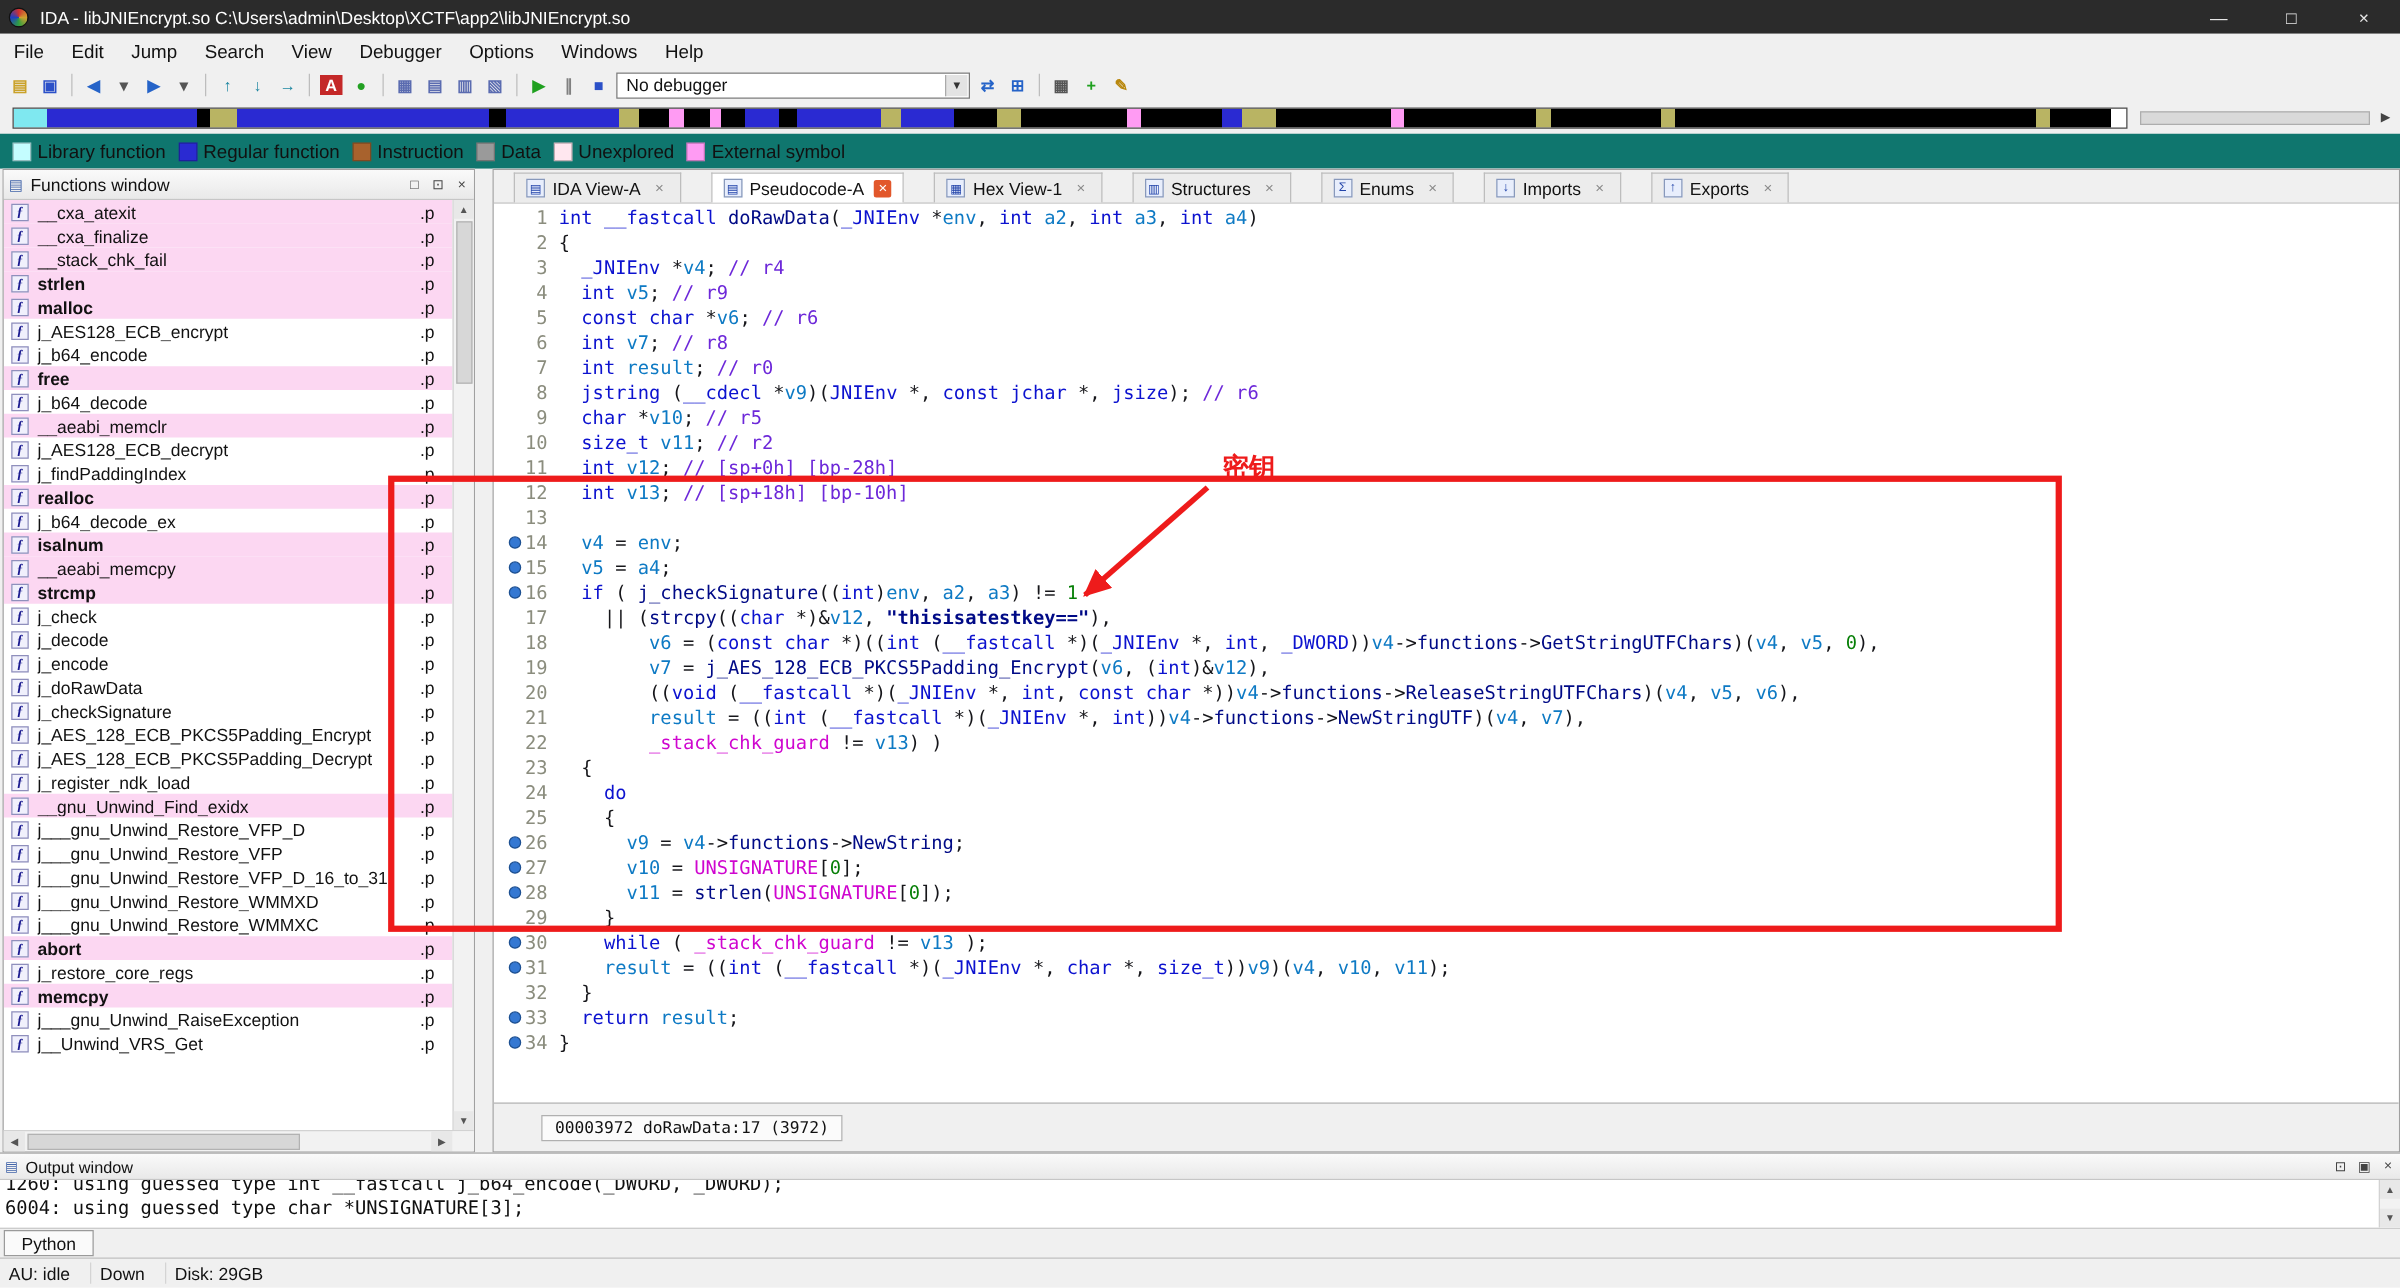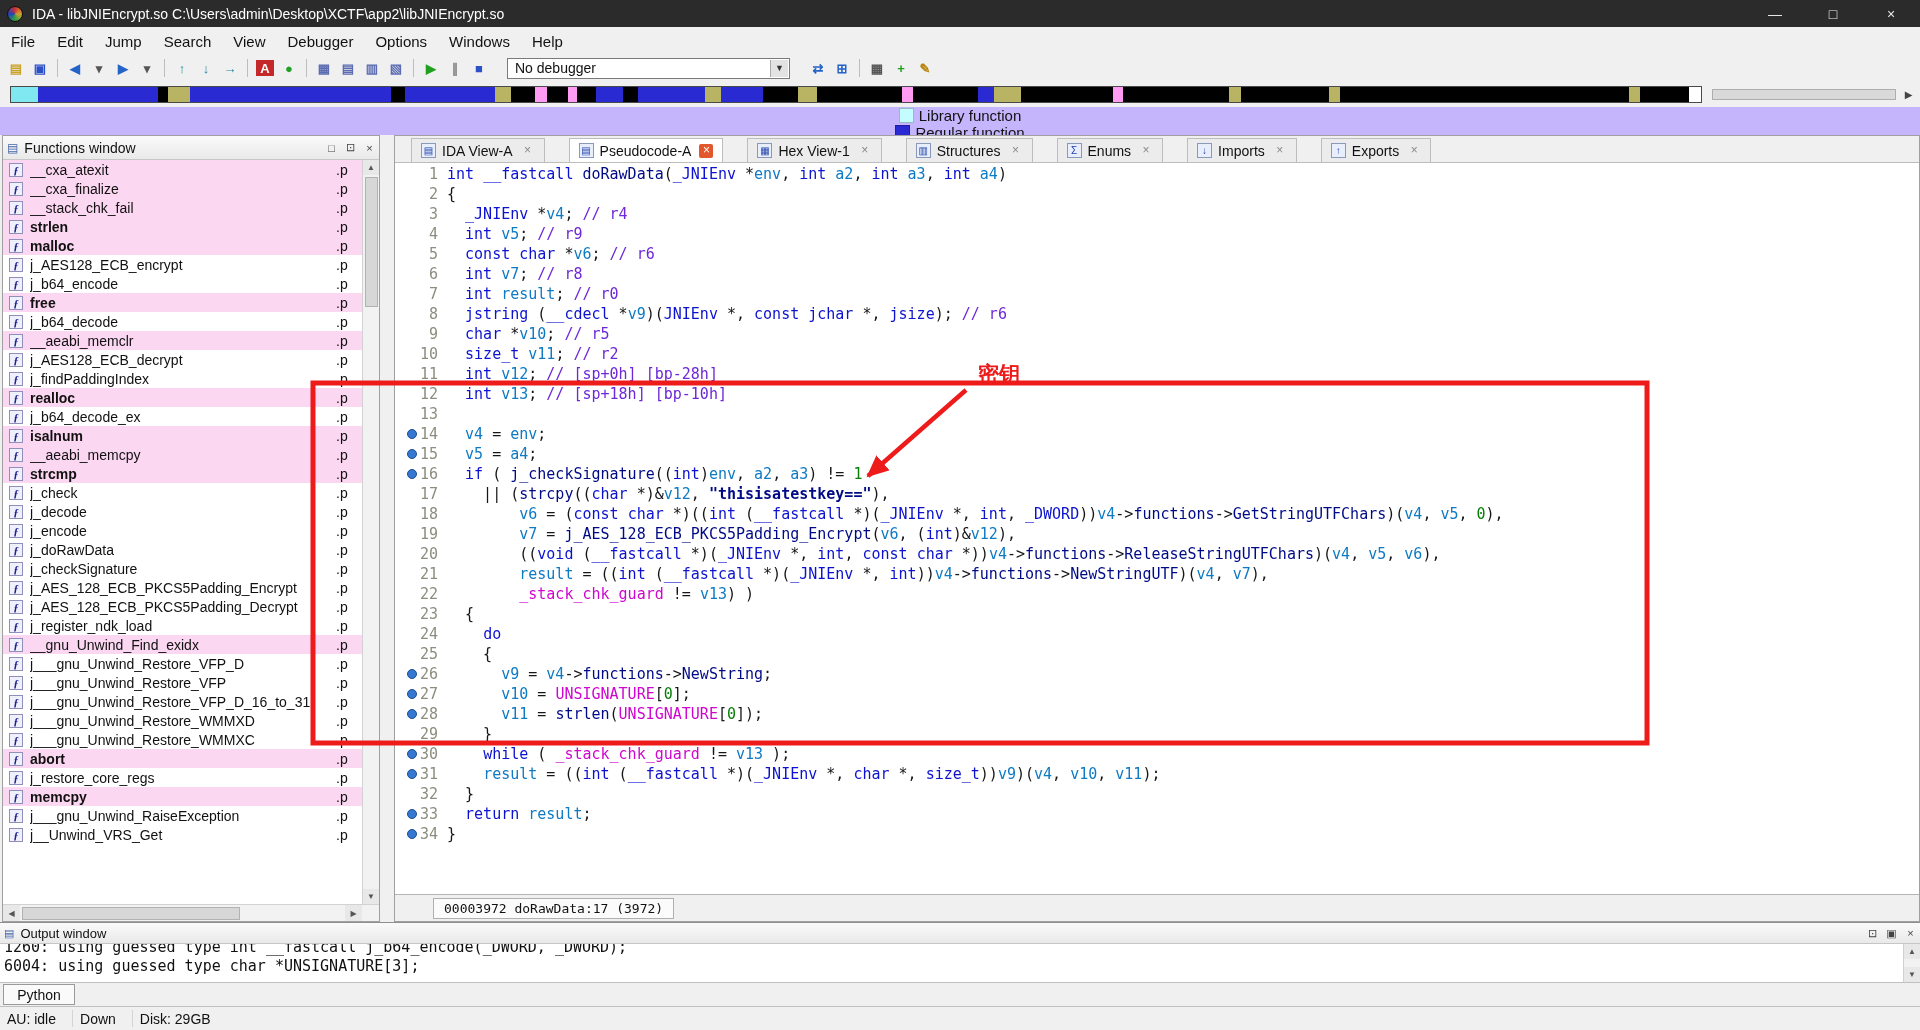--- a/index.html
+++ b/index.html
@@ -15,41 +15,41 @@
   .win-btn { width:58px; height:100%; display:flex; align-items:center; justify-content:center; color:#e6e6e6; font-size:14px; }
 
   
   .menubar { height:28px; display:flex; align-items:center; font-size:15px; background:#f0f0f0; }
   .menu-item { padding:0 11px; height:100%; display:flex; align-items:center; }
 
   
   .toolbar { height:26px; display:flex; align-items:center; background:#f0f0f0; padding-left:4px; }
   .tb-icon { min-width:24px; height:21px; display:flex; align-items:center; justify-content:center; font-size:13px; font-weight:bold; }
   .tb-sep { width:1px; height:18px; background:#bdbdbd; margin:0 5px; }
-  .combo { width:283px; height:21px; background:#fff; border:1px solid #7a7a7a; display:flex; align-items:center; font-size:14px; font-weight:normal; padding-left:7px; position:relative; margin:0 16px; }
+  .combo { width:283px; height:21px; background:#fff; border:1px solid #7a7a7a; display:flex; align-items:center; font-size:14px; font-weight:normal; padding-left:7px; position:relative; margin:0 2px; }
   .combo-arrow { position:absolute; right:1px; top:1px; bottom:1px; width:18px; background:#e3e3e3; border-left:1px solid #aaa; display:flex; align-items:center; justify-content:center; font-size:9px; color:#333; }
 
   
   .navrow { height:26px; display:flex; align-items:center; background:#f0f0f0; }
   .navband { height:17px; width:1692px; margin-left:10px; border:1px solid #4a4a4a; flex-shrink:0;
     background:linear-gradient(90deg,
       #7fe8f0 0 27px, #2a2ad2 27px 147px, #000 147px 157px, #b9b463 157px 179px,
       #2a2ad2 179px 380px, #000 380px 394px, #2a2ad2 394px 484px, #b9b463 484px 500px,
       #000 500px 524px, #ff9bf3 524px 536px, #000 536px 557px, #ff9bf3 557px 566px,
       #000 566px 585px, #2a2ad2 585px 612px, #000 612px 627px, #2a2ad2 627px 694px,
       #b9b463 694px 710px, #2a2ad2 710px 752px, #000 752px 787px, #b9b463 787px 806px,
       #000 806px 891px, #ff9bf3 891px 902px, #000 902px 967px, #2a2ad2 967px 983px,
       #b9b463 983px 1010px, #000 1010px 1102px, #ff9bf3 1102px 1112px, #000 1112px 1218px,
       #b9b463 1218px 1230px, #000 1230px 1318px, #b9b463 1318px 1329px, #000 1329px 1618px,
       #b9b463 1618px 1629px, #000 1629px 1678px, #ffffff 1678px 1692px); }
   .nav-mini { flex:1; height:11px; margin:0 4px 0 10px; background:#d9d9d9; border:1px solid #adadad; }
   .nav-arrow { width:17px; height:17px; display:flex; align-items:center; justify-content:center; font-size:10px; color:#444; margin-right:3px; }
 
   
-  .legend { height:28px; display:flex; align-items:center; font-size:15px; padding-left:10px; background:#c4b5fd;flex-direction:column; }
+  .legend { height:28px; display:flex; align-items:center; font-size:15px; padding-left:10px; background:#0f766e; }
   .legend-item { display:flex; align-items:center; margin-right:10px; }
   .legend-swatch { width:15px; height:15px; margin-right:5px; border:1px solid rgba(0,0,0,.25); }
 
   
   .main { display:flex; height:787px; padding-left:2px; background:#f0f0f0; }
 
   
   .funcpanel { width:378px; background:#fff; border:1px solid #a0a0a0; display:flex; flex-direction:column; flex-shrink:0; }
   .fp-header { height:24px; background:linear-gradient(#fafafa,#e9e9e9); border-bottom:1px solid #c6c6c6; display:flex; align-items:center; font-size:14px; padding-left:4px; }
   .fp-header .hicon { color:#4466aa; font-size:12px; margin-right:6px; }
@@ -94,21 +94,21 @@
   .codetext { white-space:pre; }
   .tok-k { color:#0c12cf; }
   .tok-v { color:#0e7ac4; }
   .tok-f { color:#000a86; }
   .tok-s { color:#000a86; font-weight:bold; }
   .tok-c { color:#6d28d9; }
   .tok-m { color:#cf06cf; }
   .tok-n { color:#067f06; }
   .tok-d { color:#16161a; }
 
-  .code-status { height:27px; border-top:1px solid #b5b5b5; background:#f0f0f0; display:flex; align-items:center; }
+  .code-status { height:39px; border-top:1px solid #b5b5b5; background:#f0f0f0; display:flex; align-items:center; }
   .status-box { margin-left:38px; border:1px solid #b0b0b0; background:#fbfbfb; font-family:"DejaVu Sans Mono", monospace; font-size:13px; padding:2px 10px; }
 
   
   .outwin { height:60px; border-top:1px solid #8f8f8f; background:#fff; position:relative; }
   .outwin-header { height:21px; background:linear-gradient(#fafafa,#e9e9e9); border-bottom:1px solid #c6c6c6; display:flex; align-items:center; font-size:13px; padding-left:4px; }
   .outwin-header .hicon { color:#4466aa; font-size:11px; margin-right:6px; }
   .outwin-content { height:39px; overflow:hidden; font-family:"DejaVu Sans Mono", monospace; font-size:15px; line-height:19px; padding-left:4px; }
   .outline { white-space:pre; color:#101010; }
   .outline.clip { margin-top:-6px; }
   .out-vscroll { position:absolute; right:0; top:21px; bottom:0; width:17px; background:#f2f2f2; border-left:1px solid #d2d2d2; display:flex; flex-direction:column; justify-content:space-between; align-items:center; }

